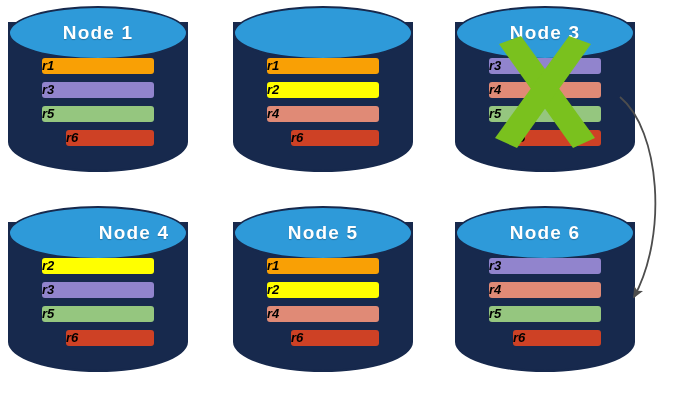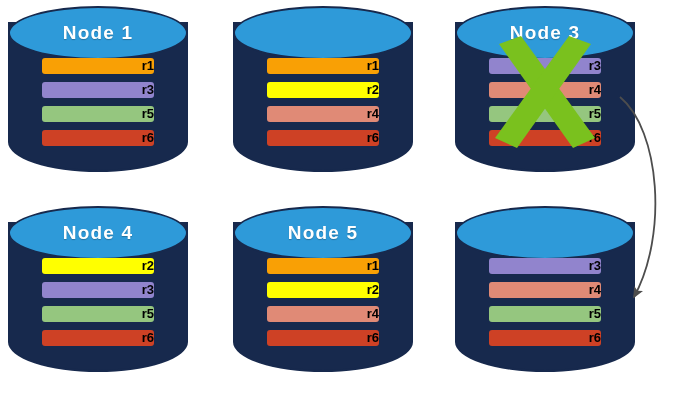--- a/index.html
+++ b/index.html
@@ -76,27 +76,28 @@
     left: 34px;
     top: 52px;
     width: 112px;
     z-index: 5;
   }
 
   .row {
     height: 16px;
     margin-bottom: 8px;
     border-radius: 3px;
-    text-align: right;
+    text-align: left;
     line-height: 16px;
     font-size: 13px;
     font-weight: bold;
     color: #000000;
-  }
-  .row:last-child { margin-bottom: 0; }
+    font-style: italic;
+  }
+  .row:last-child { margin-bottom: 0; margin-left: 24px; }
 
   
   .x-overlay {
     position: absolute;
     left: 0;
     top: 0;
     width: 180px;
     height: 180px;
     z-index: 6;
     pointer-events: none;
@@ -151,21 +152,21 @@
           <div class="row" style="background: rgb(206, 65, 37); color: rgb(0, 0, 0);">r6</div>
         </div>
         <svg class="x-overlay" viewBox="0 0 180 180">
           <polygon points="44,38 66,30 140,132 118,142" fill="#7ac11e"></polygon>
           <polygon points="136,38 114,30 40,132 62,142" fill="#7ac11e"></polygon>
         </svg>
       </div>
       <div class="node" style="left: 8px; top: 206px;">
         <div class="cyl-body" style="background: rgb(23, 41, 77); border-color: rgb(23, 41, 77);"></div>
         <div class="cyl-top" style="background: rgb(46, 154, 217); border-color: rgb(23, 41, 77);"></div>
-        <div class="node-label" style="color: rgb(255, 255, 255);">Node 4</div>
+        <div class="node-label" style="color: rgb(255, 255, 255); margin-left: 36px;">Node 4</div>
         <div class="rows">
           <div class="row" style="background: rgb(255, 255, 0); color: rgb(0, 0, 0);">r2</div>
           <div class="row" style="background: rgb(145, 132, 205); color: rgb(0, 0, 0);">r3</div>
           <div class="row" style="background: rgb(149, 198, 127); color: rgb(0, 0, 0);">r5</div>
           <div class="row" style="background: rgb(206, 65, 37); color: rgb(0, 0, 0);">r6</div>
         </div>
       </div>
       <div class="node" style="left: 233px; top: 206px;">
         <div class="cyl-body" style="background: rgb(23, 41, 77); border-color: rgb(23, 41, 77);"></div>
         <div class="cyl-top" style="background: rgb(46, 154, 217); border-color: rgb(23, 41, 77);"></div>
@@ -173,20 +174,21 @@
         <div class="rows">
           <div class="row" style="background: rgb(249, 160, 5); color: rgb(0, 0, 0);">r1</div>
           <div class="row" style="background: rgb(255, 255, 0); color: rgb(0, 0, 0);">r2</div>
           <div class="row" style="background: rgb(224, 138, 118); color: rgb(0, 0, 0);">r4</div>
           <div class="row" style="background: rgb(206, 65, 37); color: rgb(0, 0, 0);">r6</div>
         </div>
       </div>
       <div class="node" style="left: 455px; top: 206px;">
         <div class="cyl-body" style="background: rgb(23, 41, 77); border-color: rgb(23, 41, 77);"></div>
         <div class="cyl-top" style="background: rgb(46, 154, 217); border-color: rgb(23, 41, 77);"></div>
+        <div class="node-label" style="color: rgb(255, 255, 255);">Node 6</div>
         <div class="rows">
           <div class="row" style="background: rgb(145, 132, 205); color: rgb(0, 0, 0);">r3</div>
           <div class="row" style="background: rgb(224, 138, 118); color: rgb(0, 0, 0);">r4</div>
           <div class="row" style="background: rgb(149, 198, 127); color: rgb(0, 0, 0);">r5</div>
           <div class="row" style="background: rgb(206, 65, 37); color: rgb(0, 0, 0);">r6</div>
         </div>
       </div>
     </div>
 
   <svg id="arrow-layer" viewBox="0 0 676 402" xmlns="http://www.w3.org/2000/svg">

